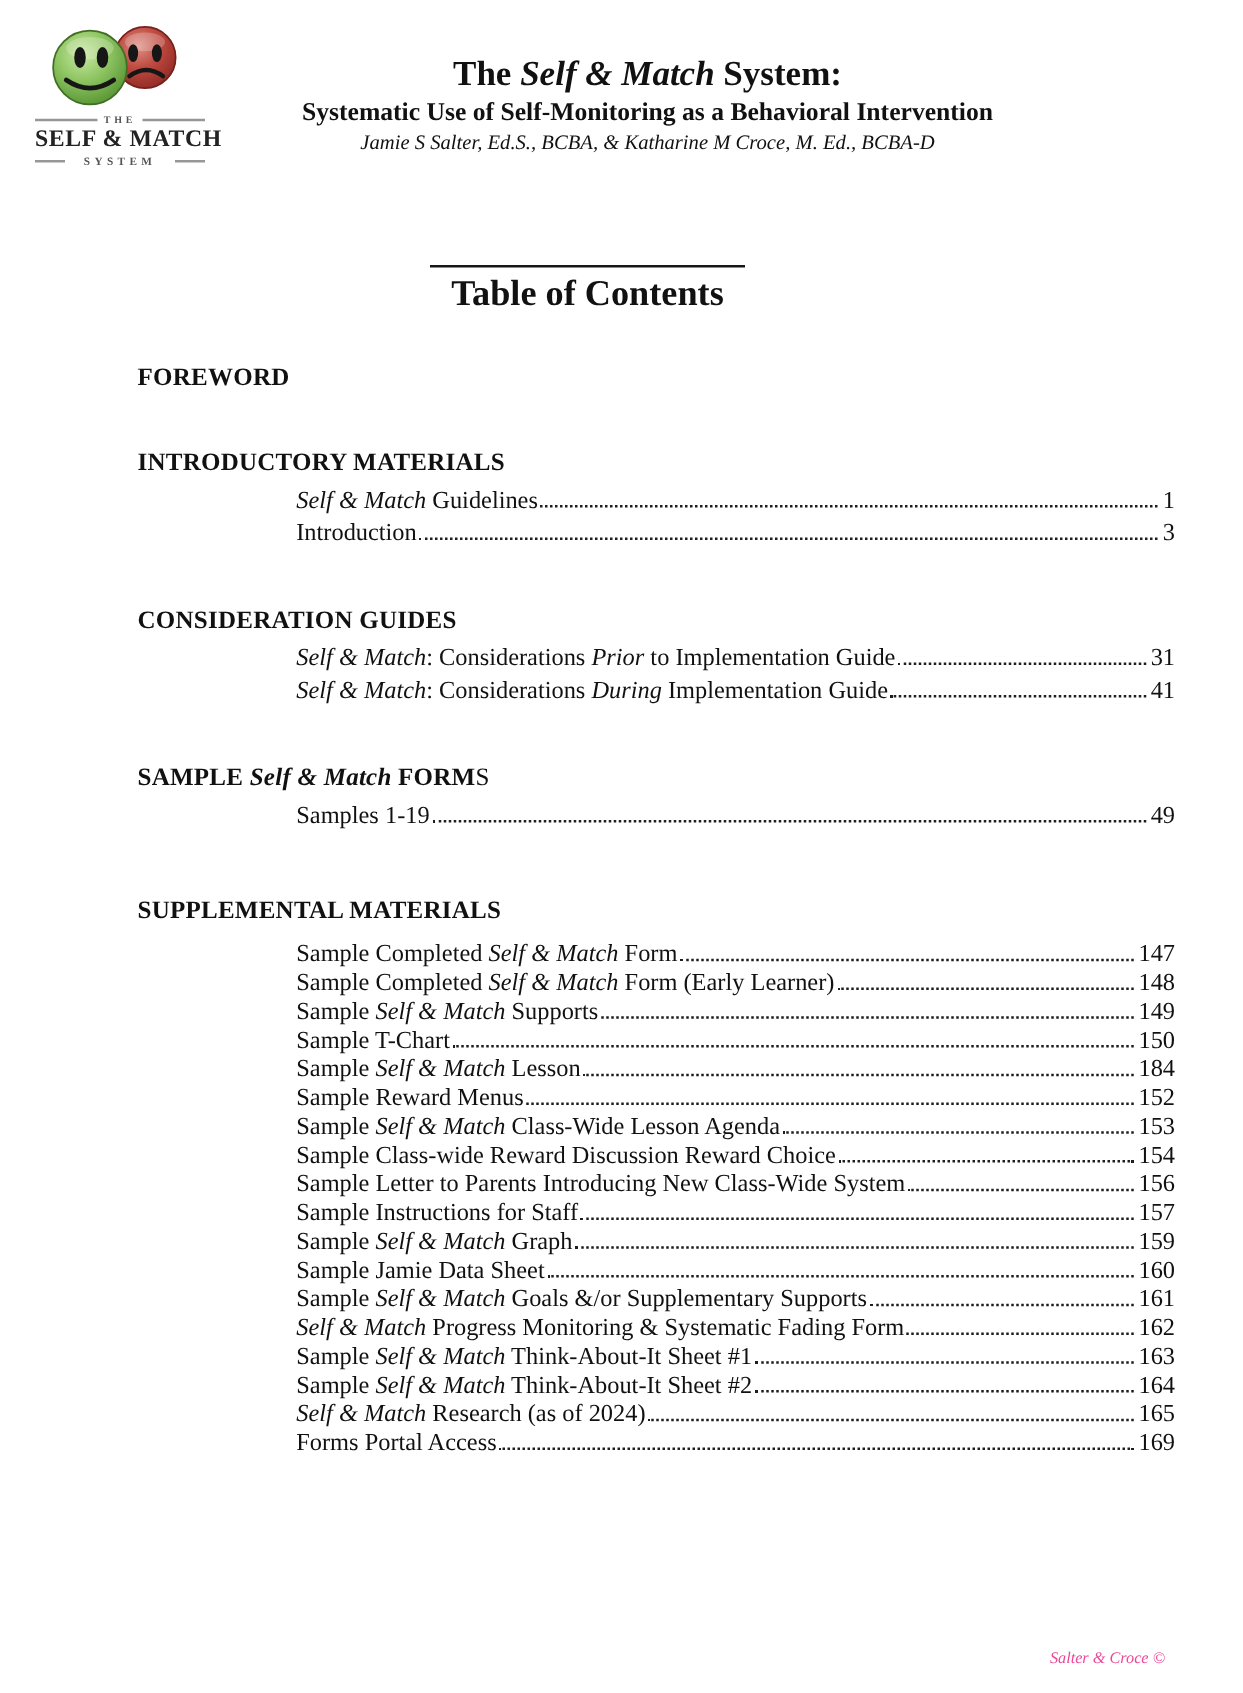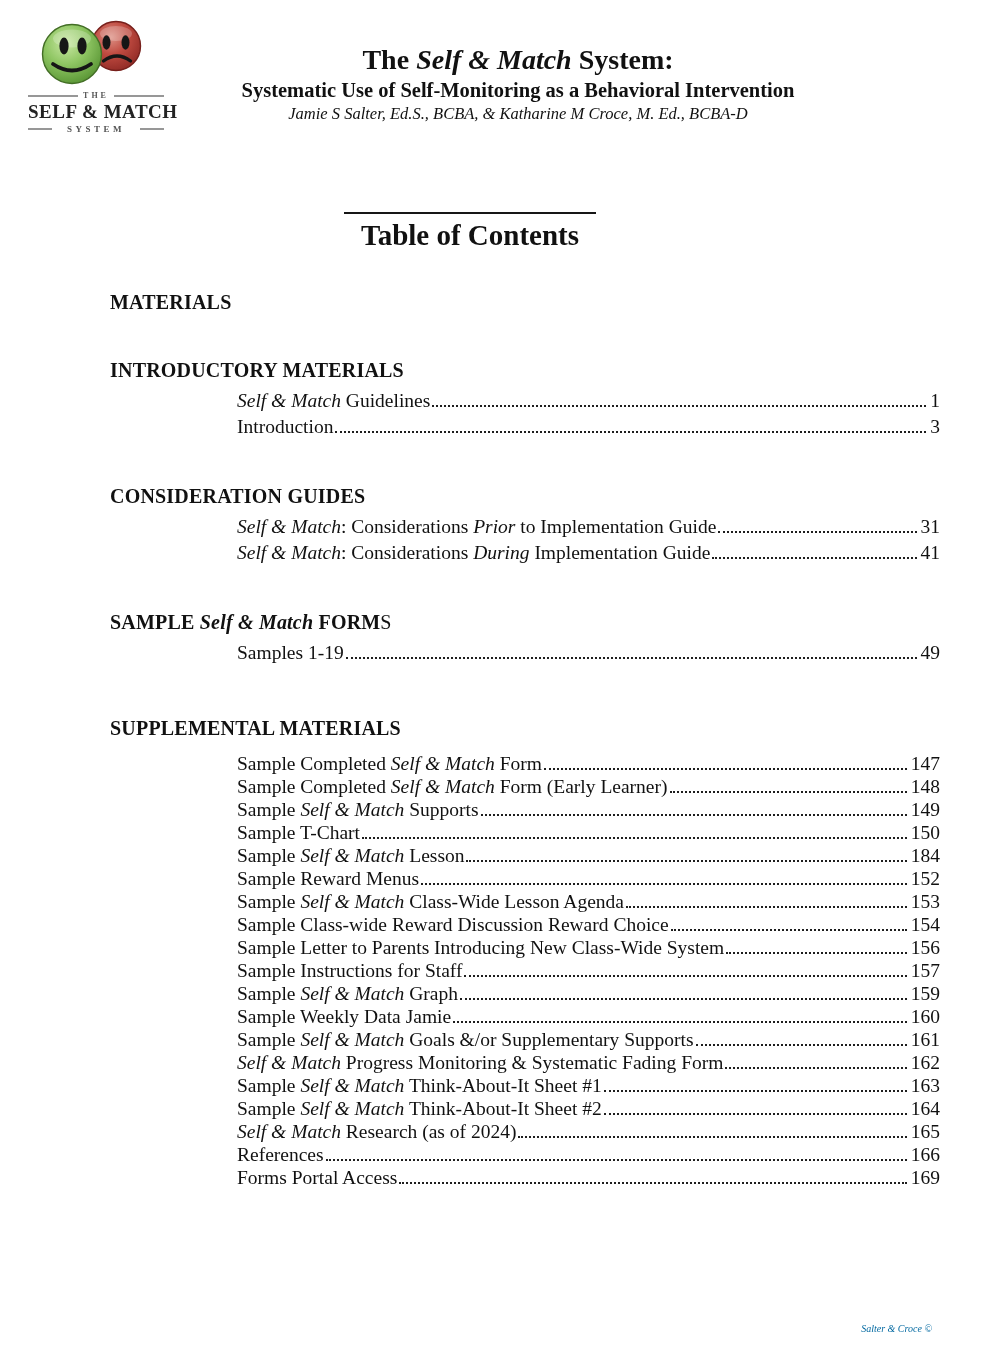--- a/index.html
+++ b/index.html
@@ -44,21 +44,21 @@
   .toc-entry { display:flex; align-items:baseline; font-size:19.5px; line-height:26px; white-space:nowrap; }
   .toc-section:nth-of-type(5) .toc-entry { line-height:23px; }
   .entry-text { flex:0 0 auto; }
   .leader { flex:1 1 auto; min-width:12px; border-bottom:2px dotted #1e1e1e; margin:0 4px 4px 2px; }
   .page-num { flex:0 0 auto; }
 
   .it { font-style:italic; }
   .lt { font-weight:400; }
 
   
-  .doc-footer { position:absolute; right:62px; bottom:20px; font-size:10px; font-style:italic; color:#0369a1; }
+  .doc-footer { position:absolute; right:62px; bottom:20px; font-size:13px; font-style:italic; color:#ec4899; }
 </style>
 </head>
 <body>
 
 <div class="page">
 
   <header class="doc-header">
 
     <div class="logo">
       <svg width="136" height="72" viewBox="0 0 136 72" aria-hidden="true">
@@ -106,21 +106,21 @@
       <div class="doc-authors">Jamie S Salter, Ed.S., BCBA, &amp; Katharine M Croce, M. Ed., BCBA-D</div>
     </div>
 
   </header>
 
   <hr class="toc-rule">
   <h2 class="toc-title">Table of Contents</h2>
 
   <main id="toc-sections">
       <section class="toc-section">
-        <h3 class="toc-heading"><span>MATERIALS</span></h3>
+        <h3 class="toc-heading"><span>FOREWORD</span></h3>
       </section>
       <section class="toc-section">
         <h3 class="toc-heading"><span>INTRODUCTORY MATERIALS</span></h3>
         <div class="toc-entries">
           <div class="toc-entry">
             <span class="entry-text"><span class="it">Self &amp; Match</span><span> Guidelines</span></span>
             <span class="leader"></span>
             <span class="page-num">1</span>
           </div>
           <div class="toc-entry">
@@ -207,21 +207,21 @@
             <span class="entry-text"><span>Sample Instructions for Staff</span></span>
             <span class="leader"></span>
             <span class="page-num">157</span>
           </div>
           <div class="toc-entry">
             <span class="entry-text"><span>Sample </span><span class="it">Self &amp; Match</span><span> Graph</span></span>
             <span class="leader"></span>
             <span class="page-num">159</span>
           </div>
           <div class="toc-entry">
-            <span class="entry-text"><span>Sample Weekly Data Jamie</span></span>
+            <span class="entry-text"><span>Sample Jamie Data Sheet</span></span>
             <span class="leader"></span>
             <span class="page-num">160</span>
           </div>
           <div class="toc-entry">
             <span class="entry-text"><span>Sample </span><span class="it">Self &amp; Match</span><span> Goals &amp;/or Supplementary Supports</span></span>
             <span class="leader"></span>
             <span class="page-num">161</span>
           </div>
           <div class="toc-entry">
             <span class="entry-text"><span class="it">Self &amp; Match</span><span> Progress Monitoring &amp; Systematic Fading Form</span></span>
@@ -235,25 +235,20 @@
           </div>
           <div class="toc-entry">
             <span class="entry-text"><span>Sample </span><span class="it">Self &amp; Match</span><span> Think-About-It Sheet #2</span></span>
             <span class="leader"></span>
             <span class="page-num">164</span>
           </div>
           <div class="toc-entry">
             <span class="entry-text"><span class="it">Self &amp; Match</span><span> Research (as of 2024)</span></span>
             <span class="leader"></span>
             <span class="page-num">165</span>
-          </div>
-          <div class="toc-entry">
-            <span class="entry-text"><span>References</span></span>
-            <span class="leader"></span>
-            <span class="page-num">166</span>
           </div>
           <div class="toc-entry">
             <span class="entry-text"><span>Forms Portal Access</span></span>
             <span class="leader"></span>
             <span class="page-num">169</span>
           </div>
         </div>
       </section>
     </main>
 

